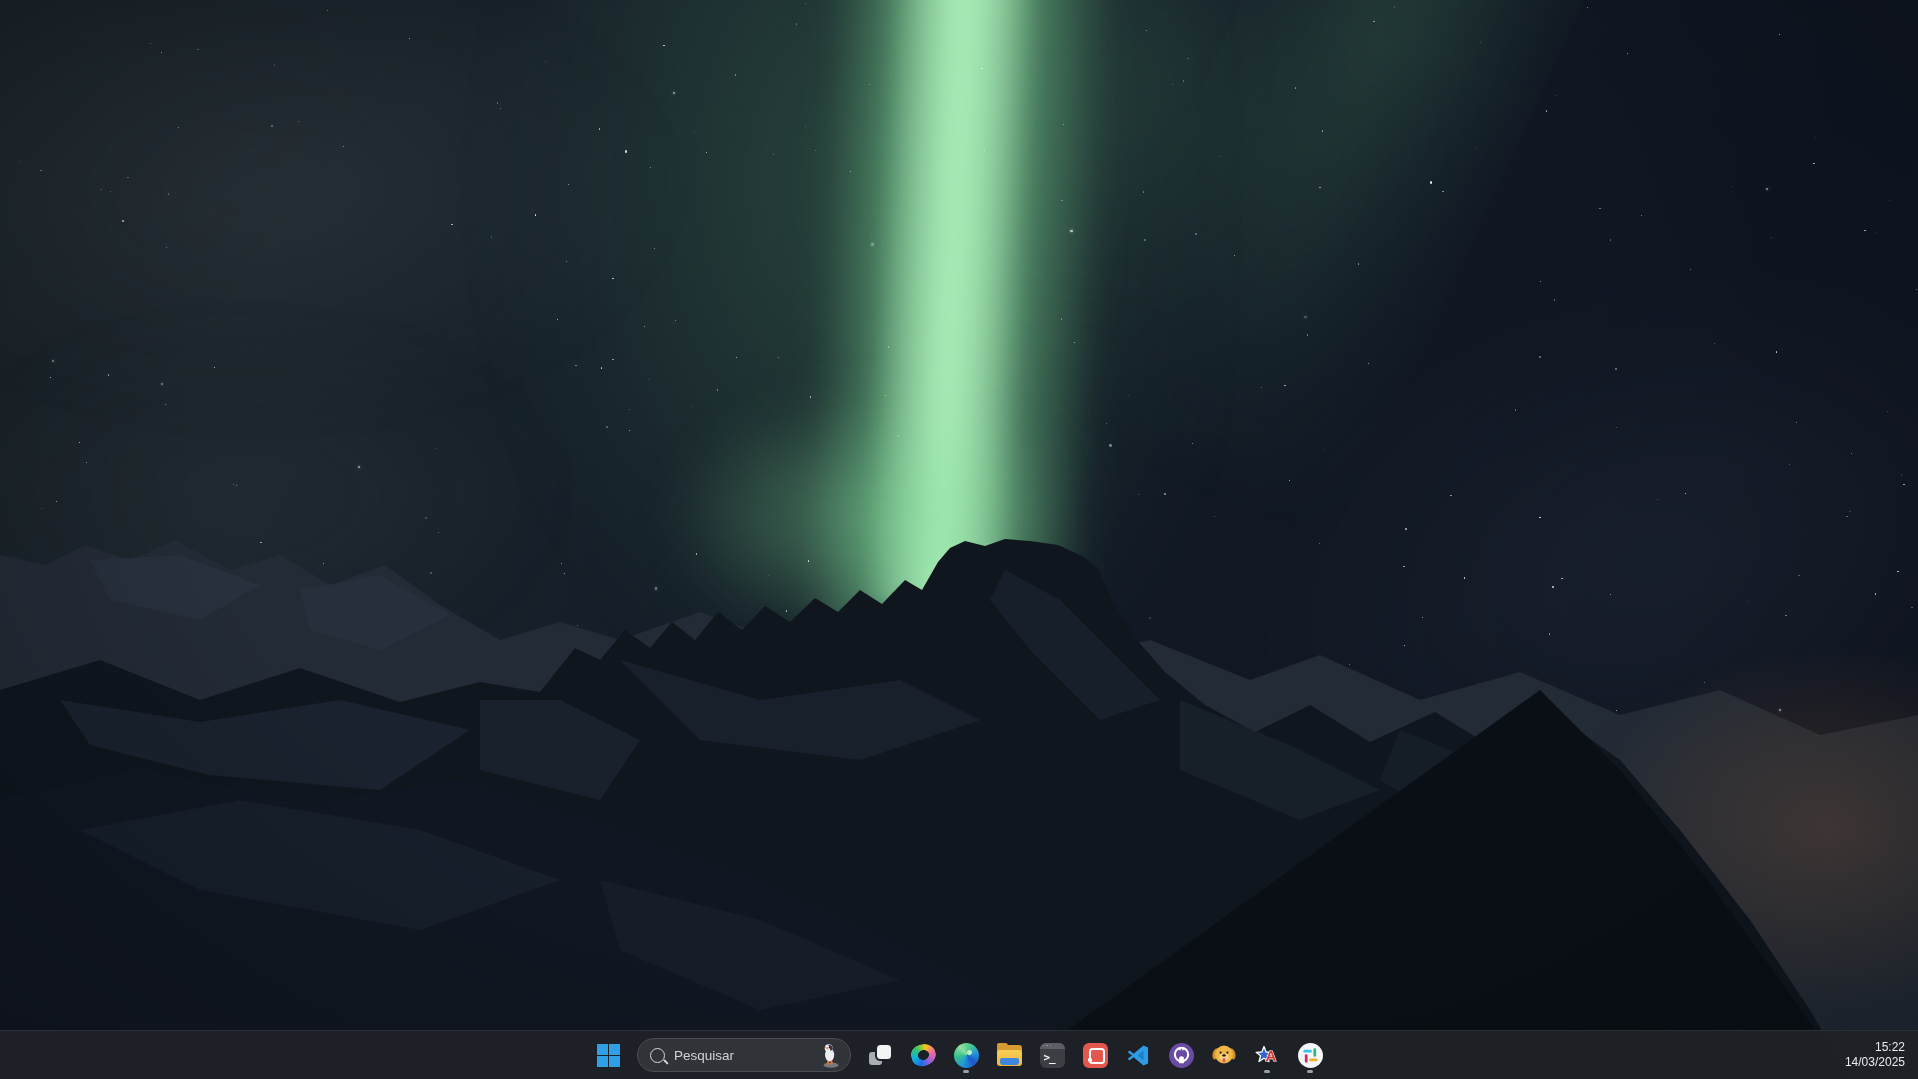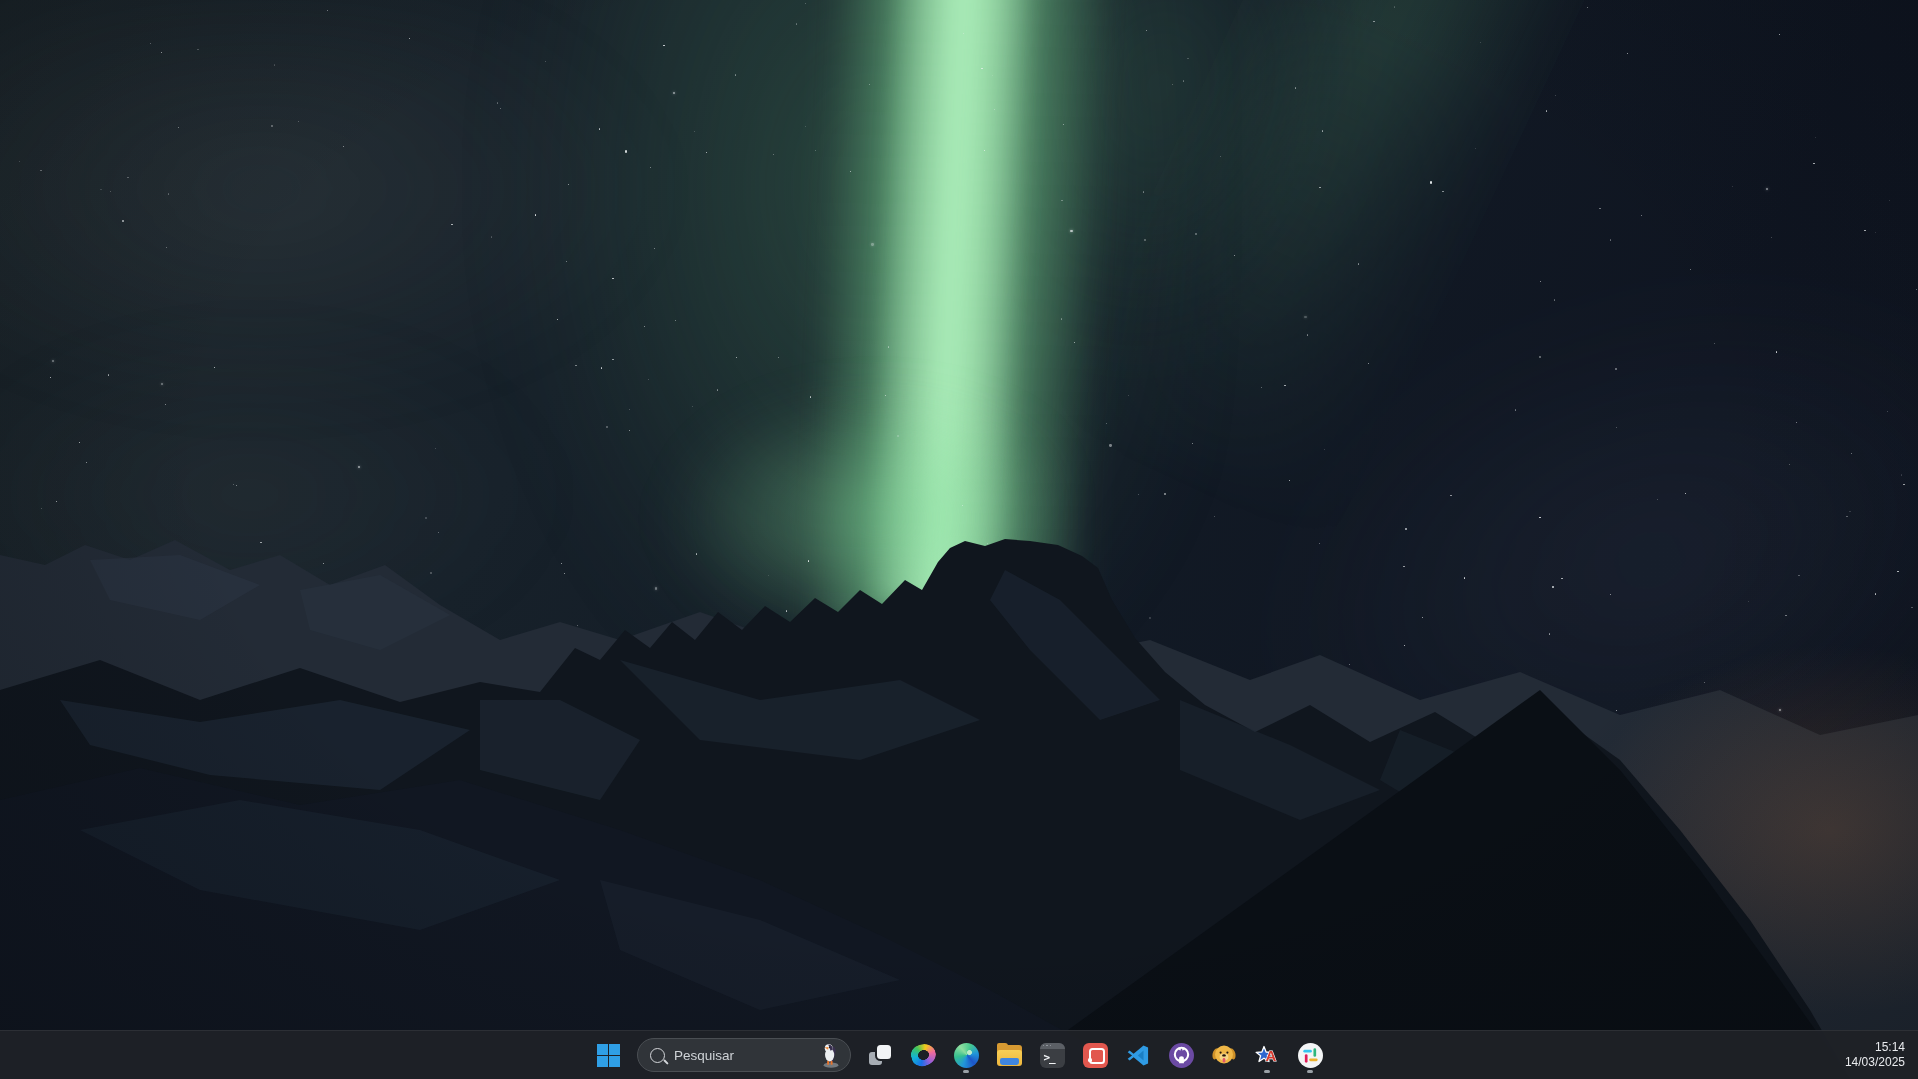--- a/index.html
+++ b/index.html
@@ -557,16 +557,16 @@
           <rect x="12.8" y="1.5" width="3" height="9.5" rx="1.5" fill="#2EB67D"></rect>
           <rect x="8" y="12.8" width="9.5" height="3" rx="1.5" fill="#ECB22E"></rect>
           <rect x="3.2" y="8" width="3" height="9.5" rx="1.5" fill="#E01E5A"></rect>
         </svg>
       </div>
     </div>
 
   </div>
 
   <div class="clock">
-    <span>15:14</span>
+    <span>15:22</span>
     <span>14/03/2025</span>
   </div>
 </div>
 
 </body></html>

